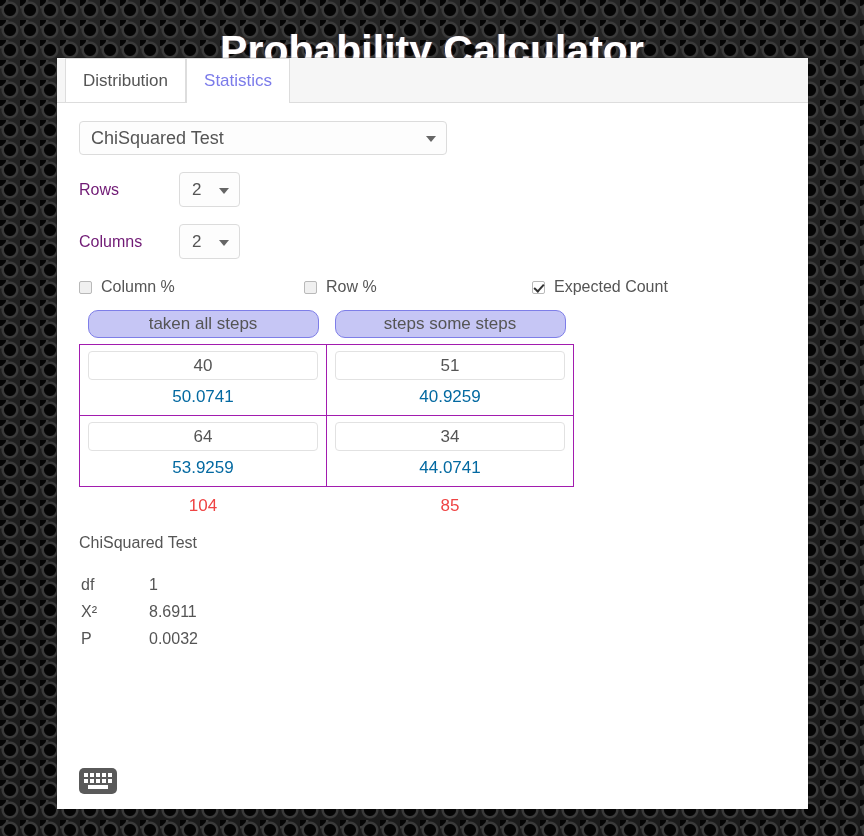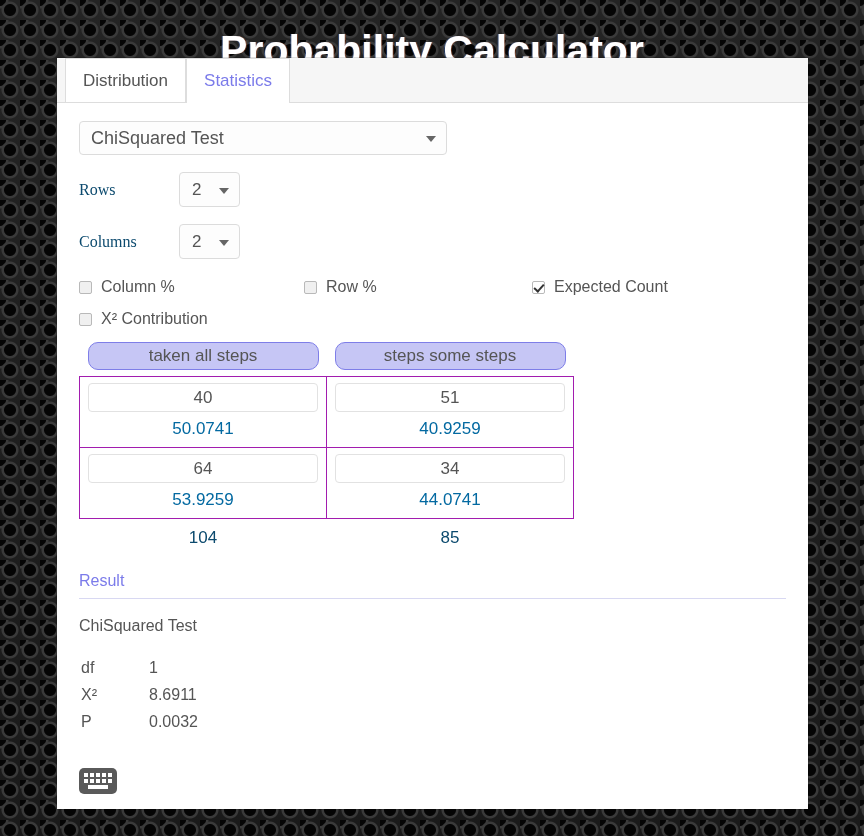--- a/index.html
+++ b/index.html
@@ -130,22 +130,21 @@
   }
 
   .rowline {
     display: flex;
     align-items: center;
     margin-top: 17px;
   }
   .rowline .lbl {
     width: 100px;
     font-size: 16px;
-    color: #0c4a6e;
-    font-family: Liberation Serif, serif;
+    color: #701a75;
   }
 
   
   .checkrow {
     display: flex;
     align-items: center;
     margin-top: 19px;
   }
   .checkrow2 { margin-top: 14px; }
   .chk-item {
@@ -201,21 +200,21 @@
     vertical-align: middle;
   }
   .tbl td.nb {
     border: none;
     padding: 0 8px 6px 8px;
   }
   .tbl td.tot {
     border: none;
     padding: 9px 8px 0 8px;
     font-size: 17px;
-    color: #0c4a6e;
+    color: #ef4444;
   }
 
   .hdr-btn, .row-btn {
     display: block;
     width: 100%;
     box-sizing: border-box;
     background: #c6c6f5;
     border: 1px solid #7e7ee8;
     border-radius: 10px;
     color: #555555;
@@ -357,26 +356,20 @@
       <label class="chk-item" style="width:228px">
         <span class="chk-box"></span>
         <span>Row %</span>
       </label>
       <label class="chk-item">
         <span class="chk-box checked"></span>
         <span>Expected Count</span>
       </label>
     </div>
 
-    <div class="checkrow checkrow2">
-      <label class="chk-item">
-        <span class="chk-box"></span>
-        <span>X² Contribution</span>
-      </label>
-    </div>
 
     <div class="table-area">
 
       <table class="tbl">
         <tbody>
             <tr>
           <td class="nb">
             <button class="hdr-btn">taken all steps</button>
           </td>
           <td class="nb">
@@ -404,21 +397,20 @@
           </td>
         </tr>
         <tr>
           <td class="tot">104</td>
           <td class="tot">85</td>
         </tr>
       </tbody>
         </table>
     </div>
 
-    <div class="result-head">Result</div>
     <div class="result-title">ChiSquared Test</div>
 
     <table class="result-tbl">
       <tbody>
           <tr>
         <td class="k">df</td>
         <td>1</td>
       </tr>
       <tr>
         <td class="k">X²</td>

